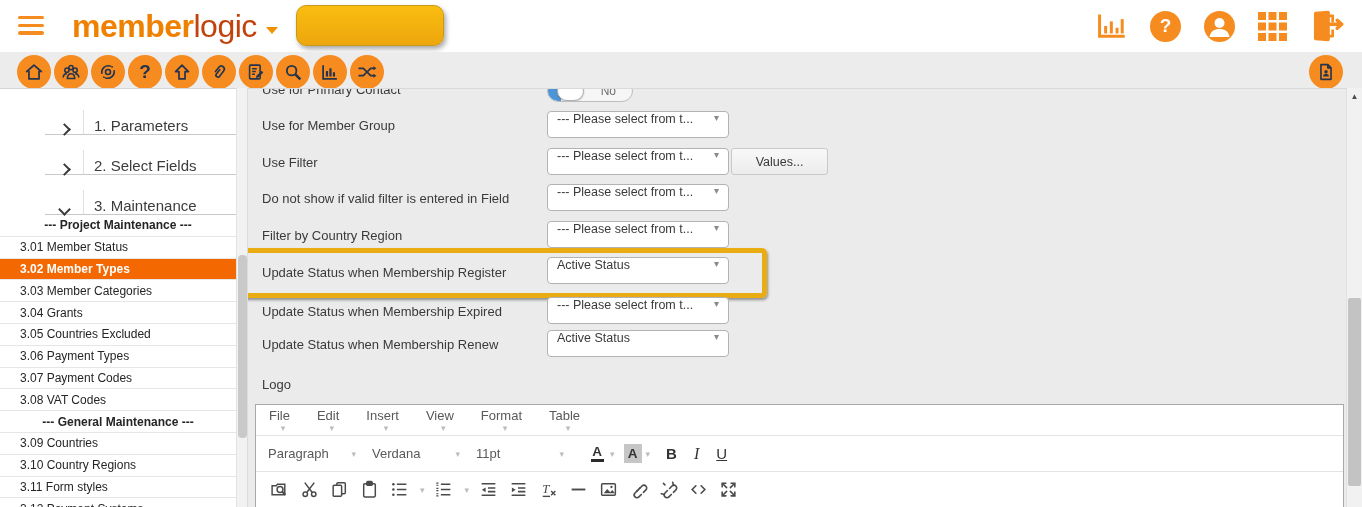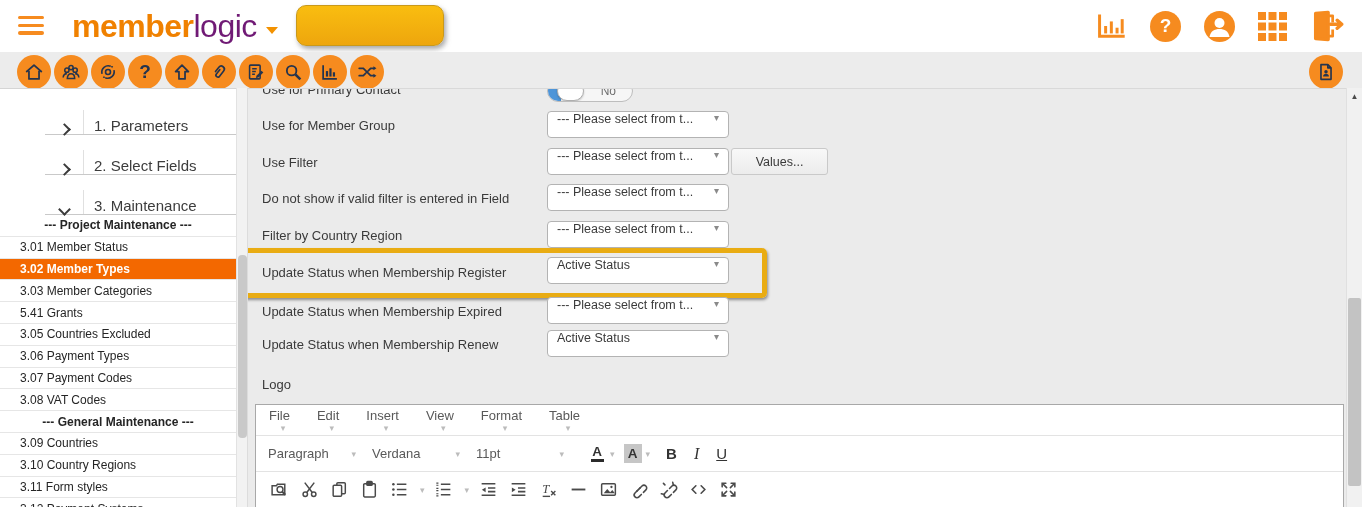--- a/index.html
+++ b/index.html
@@ -5,21 +5,21 @@
   * { margin:0; padding:0; box-sizing:border-box; }
   body { font-family:"Liberation Sans", sans-serif; background:#fff; }
   .screen { position:relative; width:1362px; height:507px; overflow:hidden; background:#fff; }
 
   
   .topbar { position:absolute; left:0; top:0; width:1362px; height:52px; background:#fff; }
   .hamburger { position:absolute; left:18px; top:16px; width:26px; height:20px; cursor:pointer; }
   .hamburger div { width:26px; height:3.4px; background:#f68b1f; border-radius:2px; margin-bottom:4.2px; }
   .brand { position:absolute; left:72px; top:8px; font-size:32px; letter-spacing:-0.5px; display:flex; align-items:center; }
   .brand .member { color:#f08100; font-weight:bold; }
-  .brand .logic  { color:#701a75; font-weight:500; }
+  .brand .logic  { color:#c2410c; font-weight:500; }
   .brand-caret { width:0; height:0; border-left:6px solid transparent; border-right:6px solid transparent; border-top:7px solid #f39200; margin-left:9px; margin-top:8px; }
   .top-highlight-btn { position:absolute; left:296px; top:5px; width:148px; height:41px; border-radius:10px;
       background:linear-gradient(#f9bd10,#eea60d); border:1px solid #c9991b; box-shadow:2px 3px 5px rgba(110,110,110,.6); cursor:pointer; }
   .top-right { position:absolute; right:18px; top:10px; display:flex; align-items:center; gap:23px; }
   .tr-icon { display:flex; align-items:center; justify-content:center; cursor:pointer; }
   .orb { width:31px; height:31px; border-radius:50%; background:#f68b1f; display:flex; align-items:center; justify-content:center; color:#fff; font-weight:bold; }
 
   
   .iconbar { position:absolute; left:0; top:52px; width:1362px; height:36px; background:#ececec; display:flex; align-items:flex-start; padding:3px 0 0 17px; }
   .circ { width:34px; height:34px; border-radius:50%; background:#f68b1f; display:flex; align-items:center; justify-content:center; margin-right:3px; cursor:pointer; flex:0 0 auto; }
@@ -232,21 +232,21 @@
           <span class="chev d"></span>
         </span>
       <span class="divline"></span>
       <span class="sb-label">3. Maintenance</span>
     </div>
     <div id="sb-items">
         <div class="sb-item group">--- Project Maintenance ---</div>
         <div class="sb-item">3.01 Member Status</div>
         <div class="sb-item selected">3.02 Member Types</div>
         <div class="sb-item">3.03 Member Categories</div>
-        <div class="sb-item">5.41 Grants</div>
+        <div class="sb-item">3.04 Grants</div>
         <div class="sb-item">3.05 Countries Excluded</div>
         <div class="sb-item">3.06 Payment Types</div>
         <div class="sb-item">3.07 Payment Codes</div>
         <div class="sb-item">3.08 VAT Codes</div>
         <div class="sb-item group">--- General Maintenance ---</div>
         <div class="sb-item">3.09 Countries</div>
         <div class="sb-item">3.10 Country Regions</div>
         <div class="sb-item">3.11 Form styles</div>
         <div class="sb-item">3.12 Payment Systems</div>
       </div>

